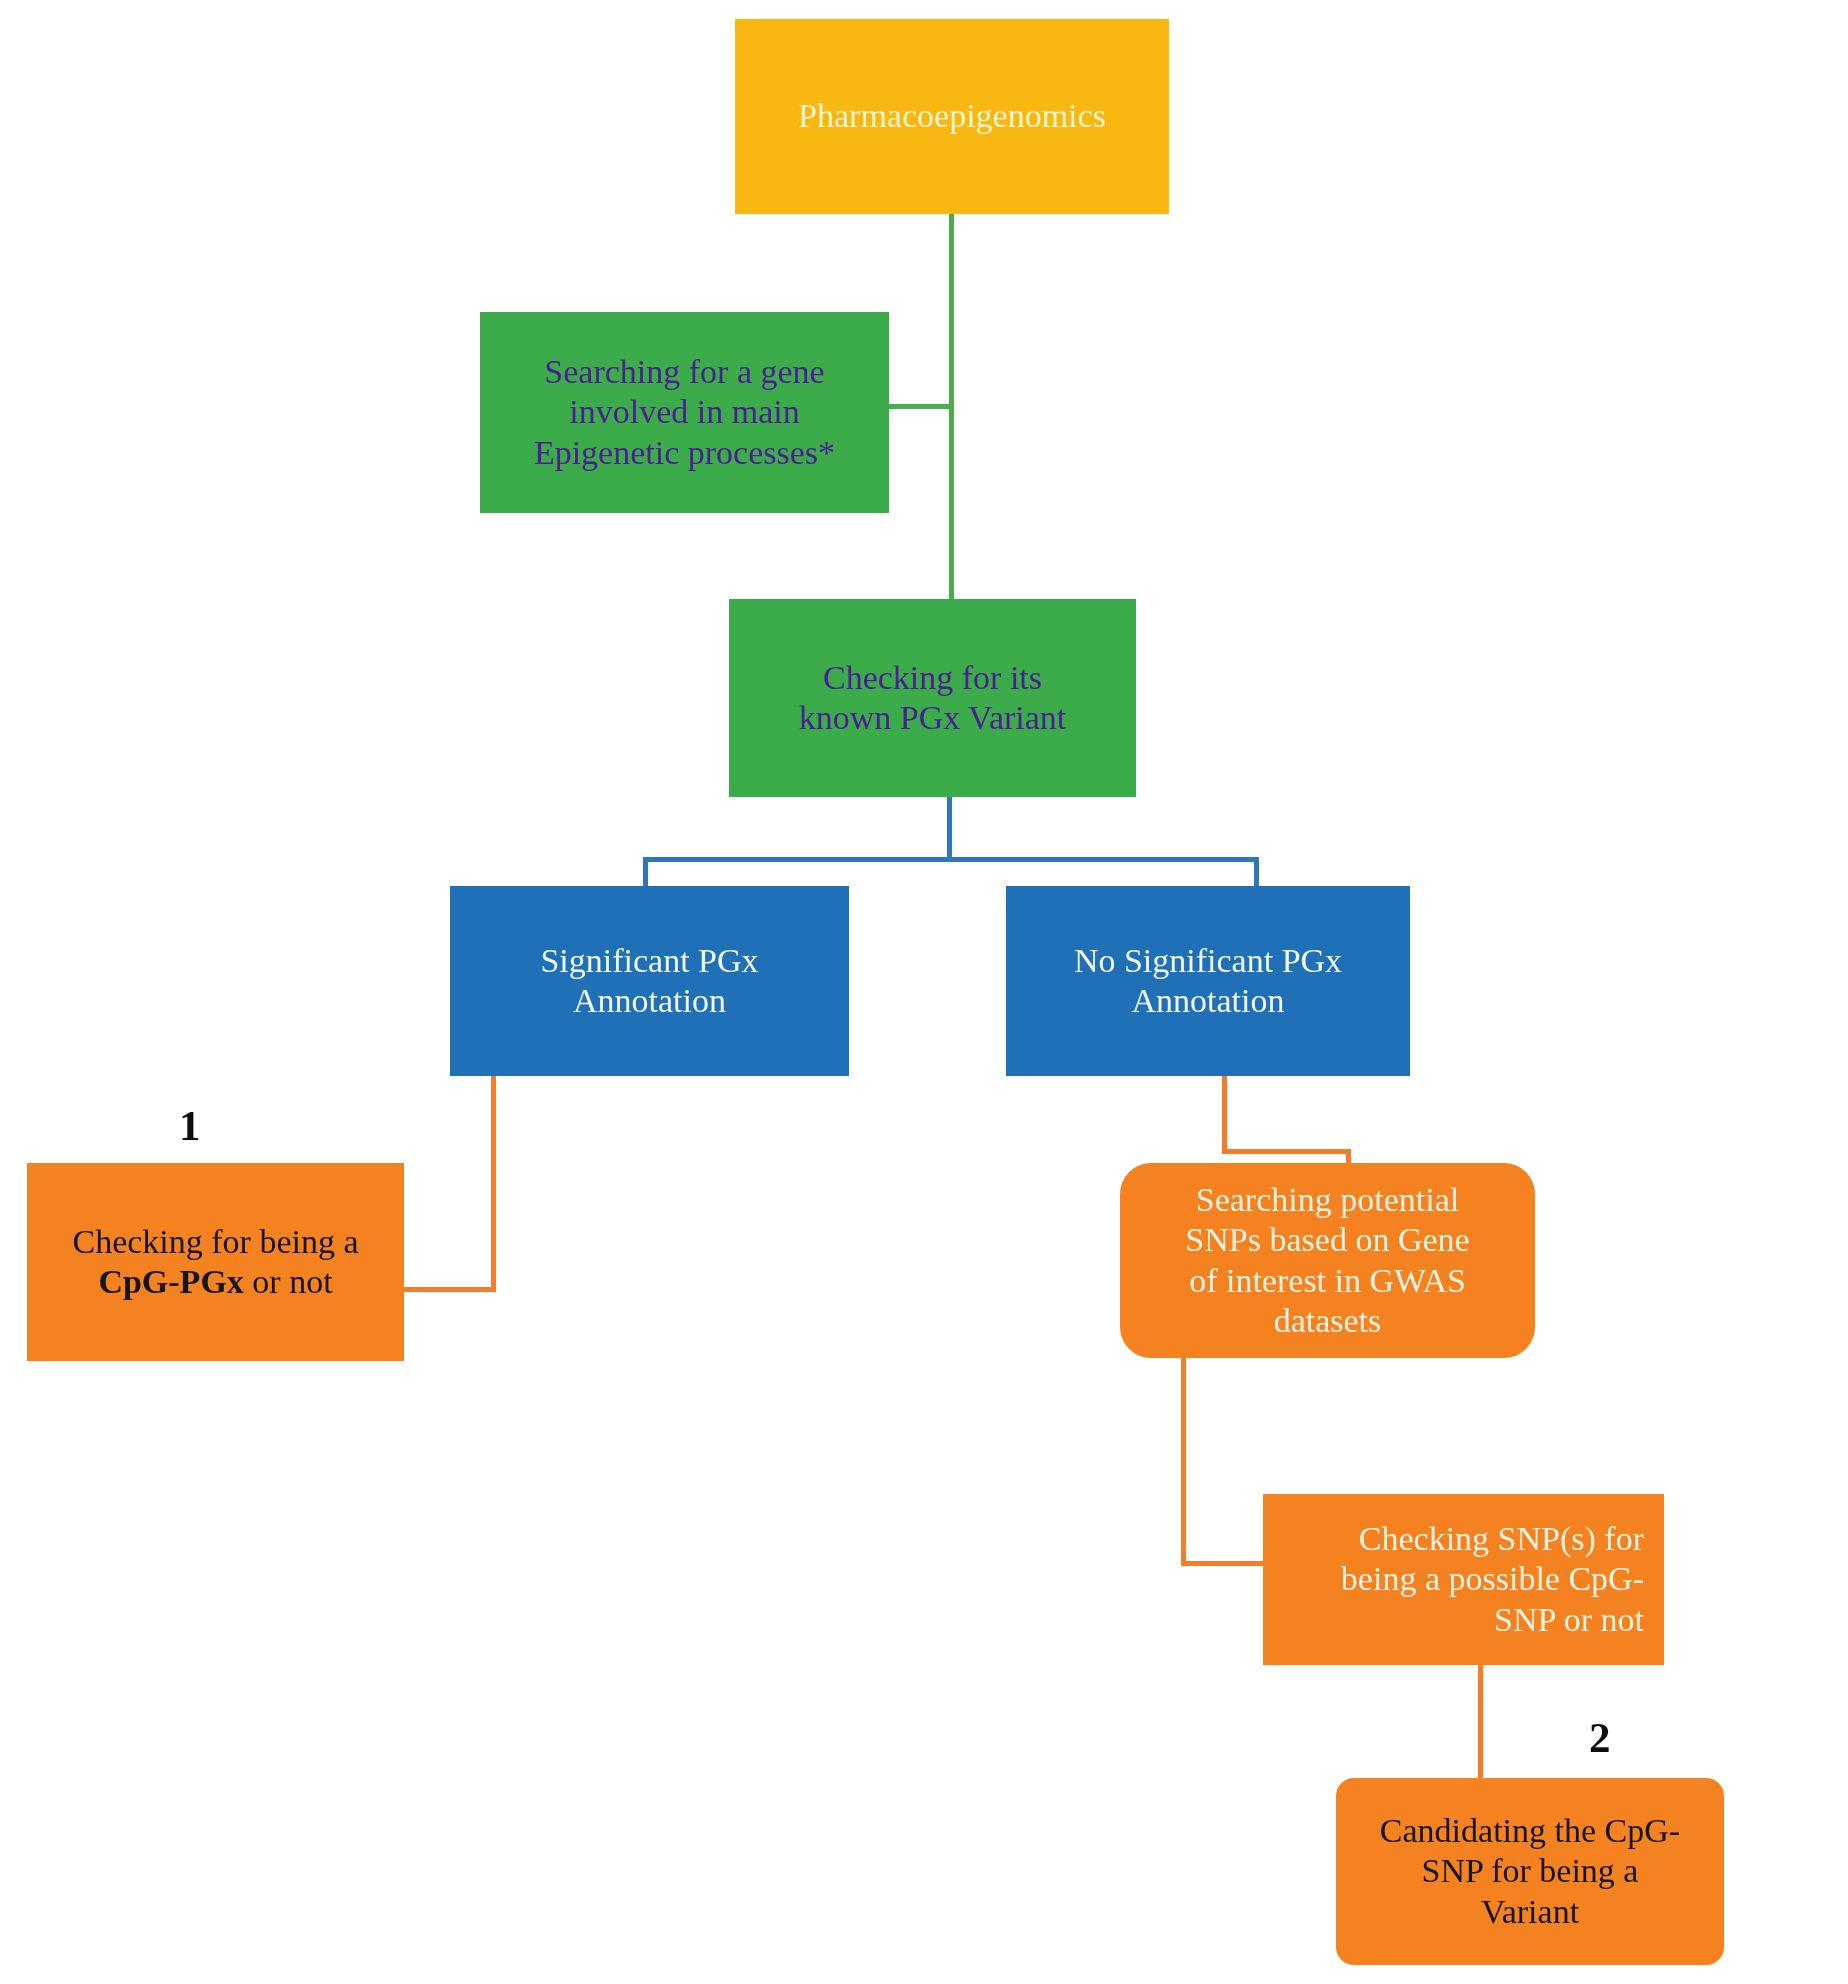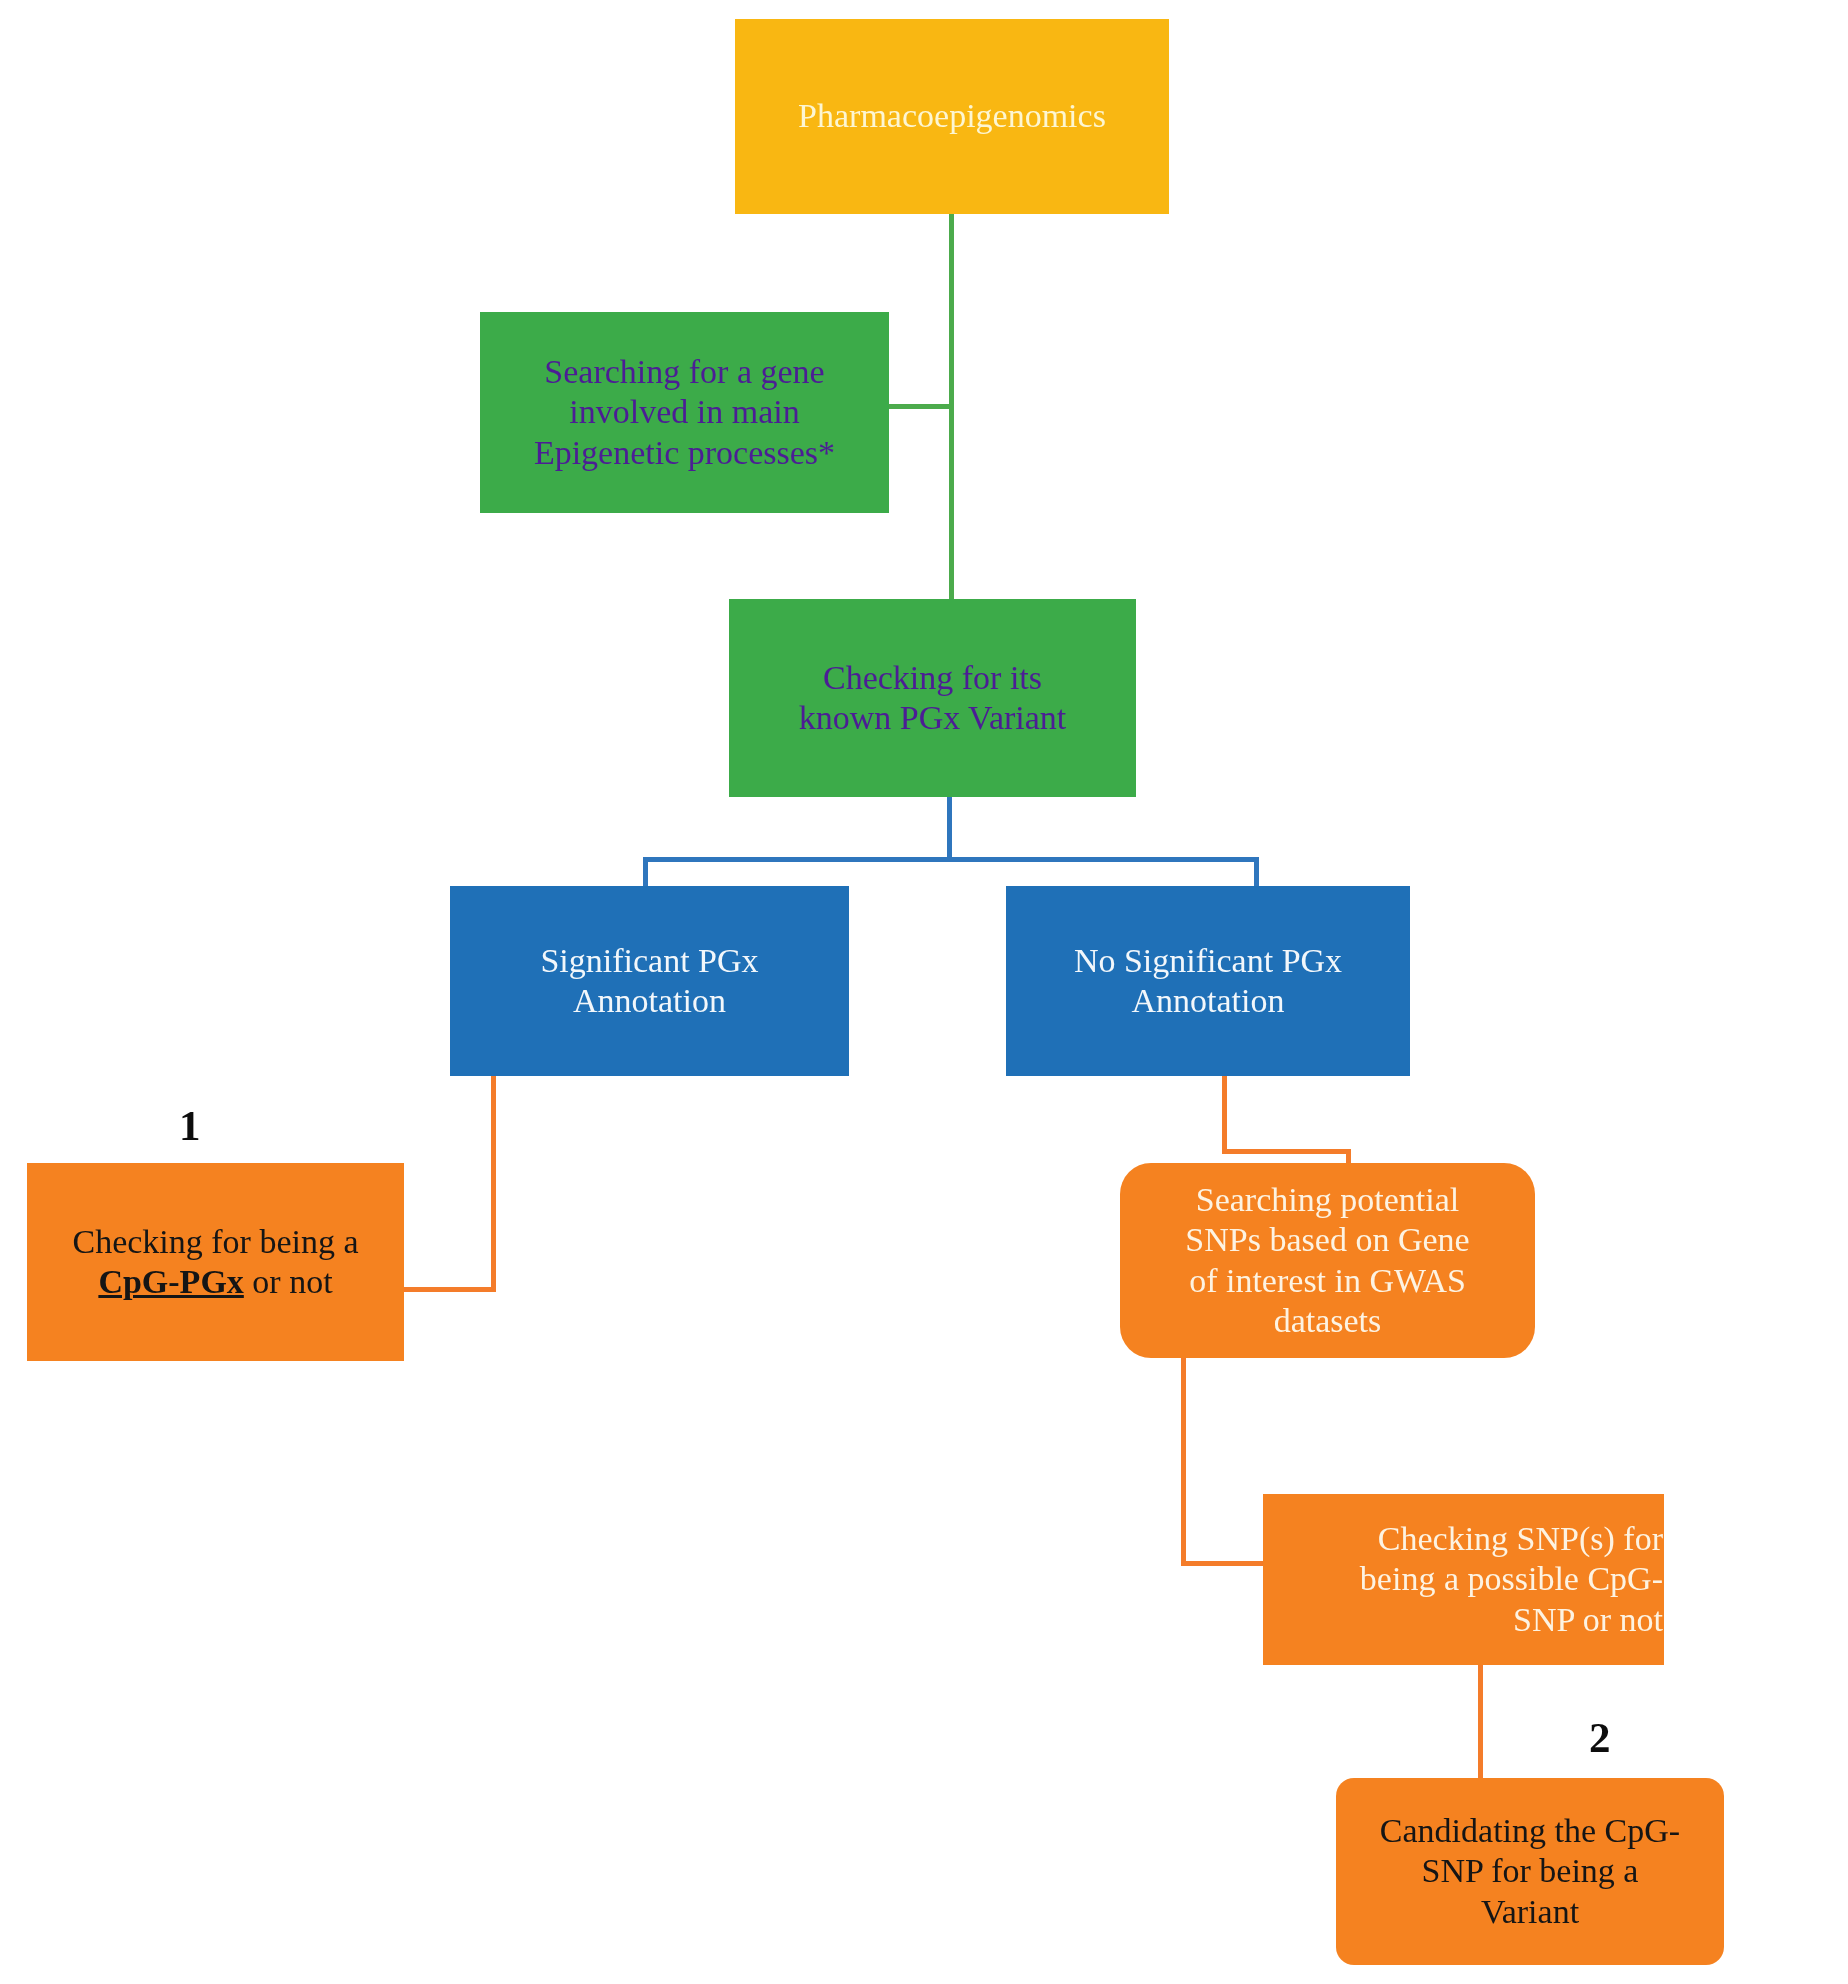--- a/index.html
+++ b/index.html
@@ -13,27 +13,27 @@
   .node{
     position:absolute;
     display:flex;
     align-items:center;
     justify-content:center;
     text-align:center;
     box-sizing:border-box;
     line-height:1.18;
     z-index:3;
   }
-  .node .txt{width:100%;padding:0 1px;box-sizing:border-box;}
+  .node .txt{width:100%;padding:0 20px;box-sizing:border-box;}
   .n-yellow{background:#f9b712;color:#fdf6d2;font-size:34px;}
   .n-green{background:#3cab49;color:#4c1d95;font-size:34px;}
   .n-blue{background:#1f70b7;color:#f2f7fb;font-size:34px;}
   .n-orange-dark{background:#f58220;color:#fdf3e2;font-size:34px;}
   .n-orange-black{background:#f58220;color:#151515;font-size:34px;}
-  .node b{font-weight:bold;text-decoration:underline;}
+  .node b{font-weight:bold;}
   .lbl-num{
     position:absolute;
     font-size:43px;
     font-weight:bold;
     color:#0d0d0d;
     z-index:5;
     font-family:"Liberation Serif","DejaVu Serif",serif;
   }
   .edge{position:absolute;z-index:1;}
   .e-green{background:#4cab4c;}

